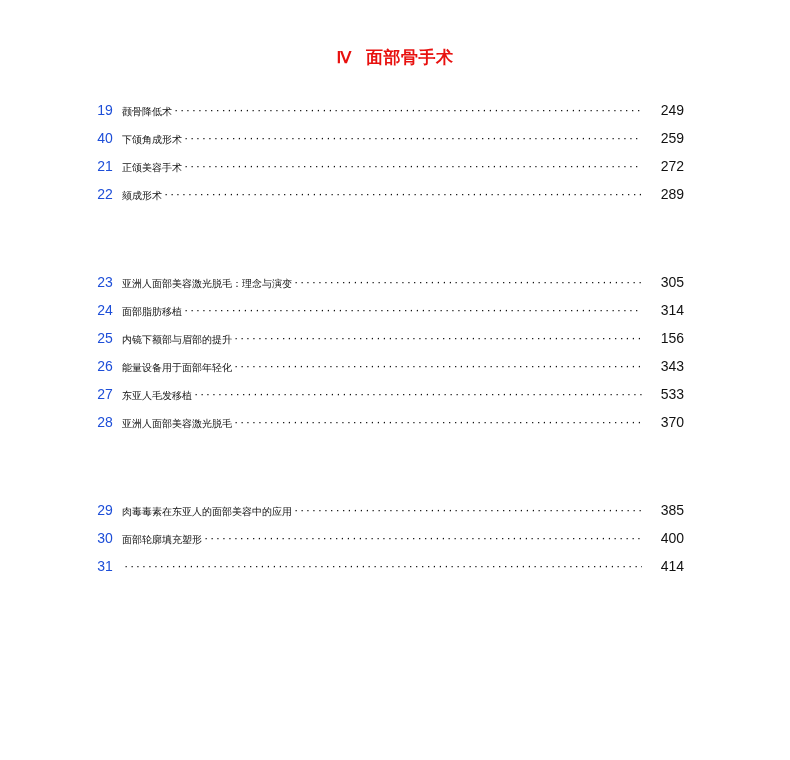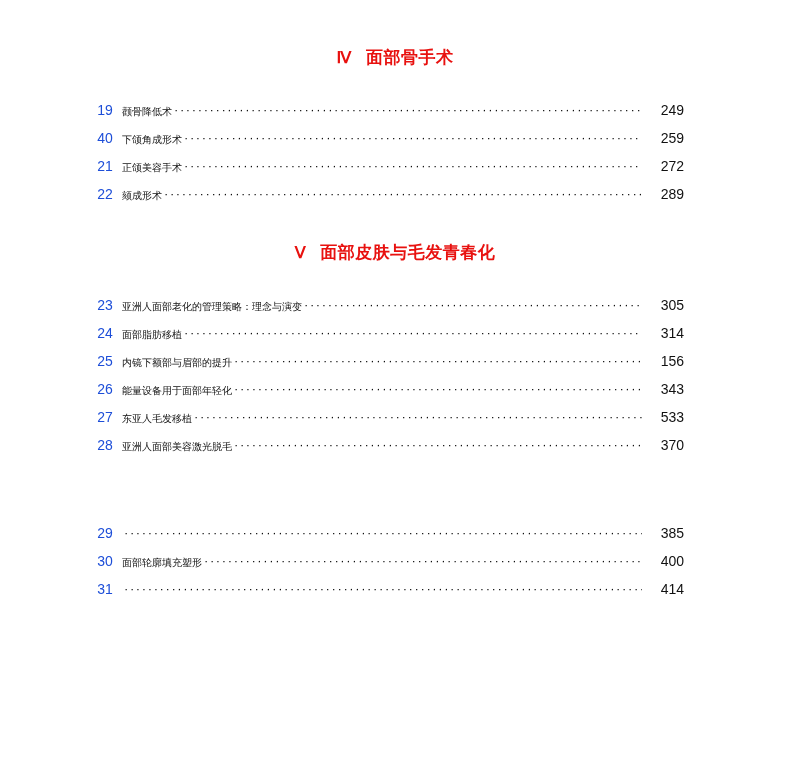--- a/index.html
+++ b/index.html
@@ -123,28 +123,25 @@
         <span class="toc-title">颏成形术</span>
         <span class="toc-dots">·······························································································</span>
         <span class="toc-page">289</span>
       </li>
     </ul>
   </div>
 
   <div class="block-gap"></div>
 
   <div class="section">
-    <div class="section-head">
-      <span class="numeral">Ⅴ</span><span class="sec-title">面部皮肤与毛发青春化</span>
-    </div>
     <div class="head-gap-after"></div>
     <ul class="toc-list list-block">
       <li class="toc-row">
         <span class="toc-num">23</span>
-        <span class="toc-title">亚洲人面部老化的管理策略：理念与演变</span>
+        <span class="toc-title">亚洲人面部美容激光脱毛：理念与演变</span>
         <span class="toc-dots">·······························································································</span>
         <span class="toc-page">305</span>
       </li>
       <li class="toc-row">
         <span class="toc-num">24</span>
         <span class="toc-title">面部脂肪移植</span>
         <span class="toc-dots">·······························································································</span>
         <span class="toc-page">314</span>
       </li>
       <li class="toc-row">
@@ -174,20 +171,21 @@
     </ul>
   </div>
 
   <div class="block-gap"></div>
 
   <div class="section">
     <div class="head-gap-after"></div>
     <ul class="toc-list list-block">
       <li class="toc-row">
         <span class="toc-num">29</span>
+        <span class="toc-title">肉毒毒素在东亚人的面部美容中的应用</span>
         <span class="toc-dots">·······························································································</span>
         <span class="toc-page">385</span>
       </li>
       <li class="toc-row">
         <span class="toc-num">30</span>
         <span class="toc-title">面部轮廓填充塑形</span>
         <span class="toc-dots">·······························································································</span>
         <span class="toc-page">400</span>
       </li>
       <li class="toc-row">

